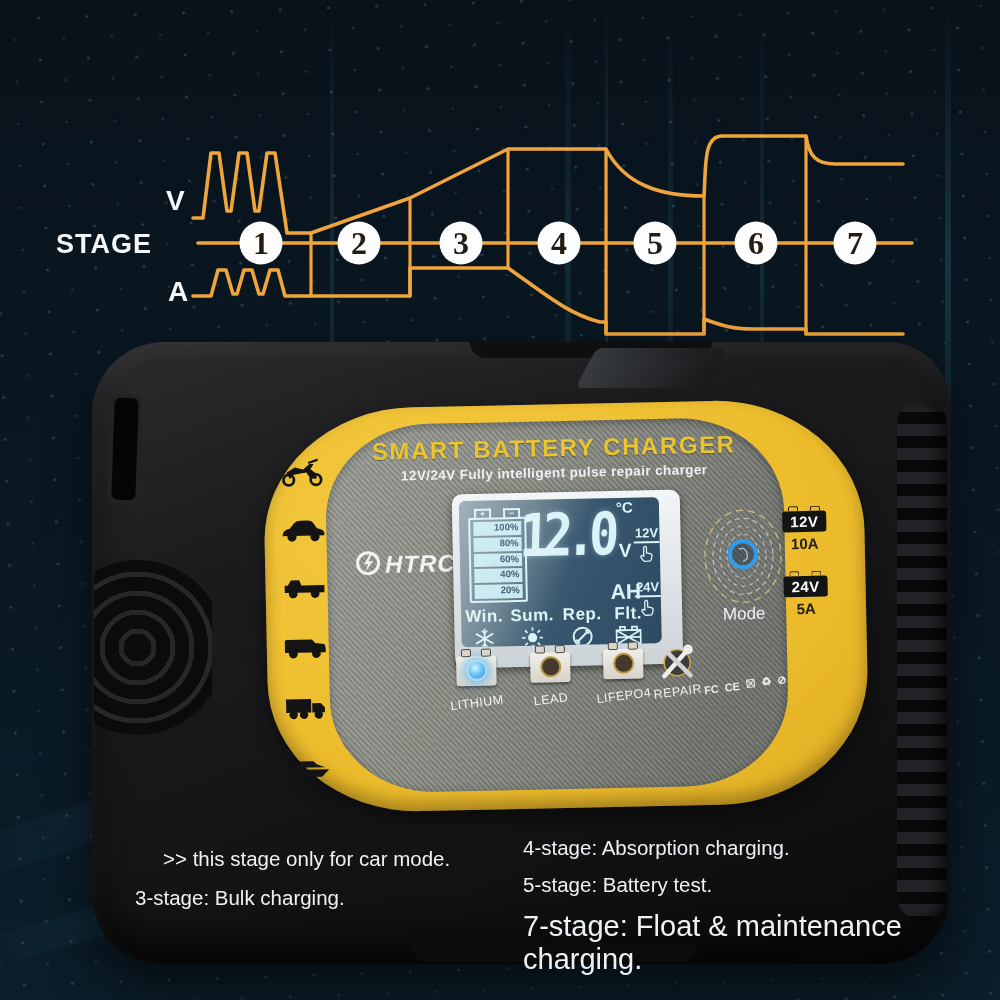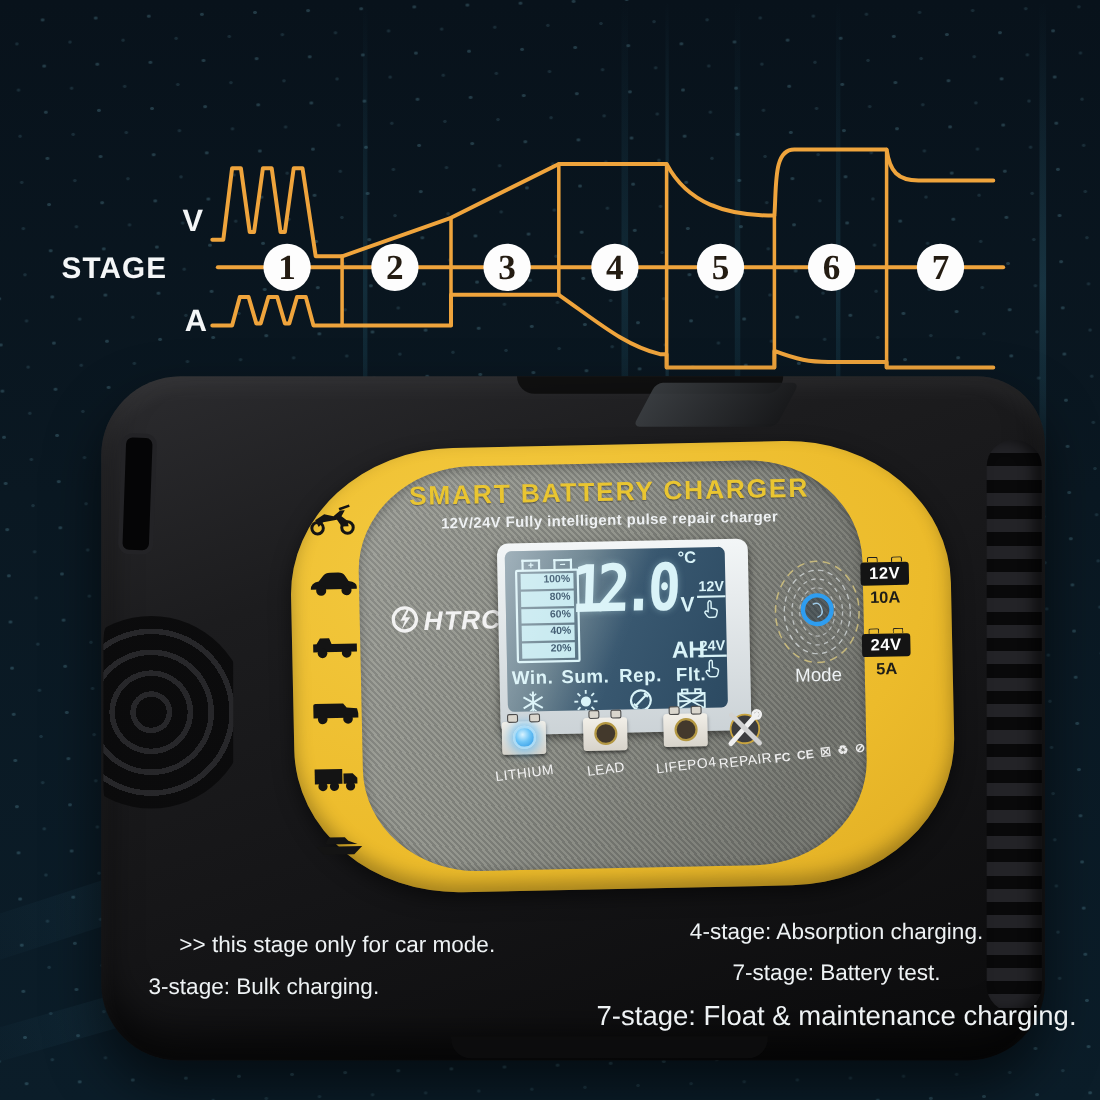--- a/index.html
+++ b/index.html
@@ -109,23 +109,23 @@
     color:#f2f2f2;transform:rotate(-6deg);}
   .certs{position:absolute;left:436px;top:276px;width:120px;display:flex;gap:6px;align-items:center;
     transform:rotate(-6deg);color:#ececec;font-size:11px;font-weight:bold;}
   
   .descriptions{position:absolute;left:0;top:836px;width:1000px;color:#eef2f4;}
   .descriptions p{margin:0;}
   .col-left{position:absolute;left:135px;top:6px;width:400px;font-size:20.5px;}
   .col-left .indent{padding-left:28px;margin-top:5px;}
   .col-left p+p{margin-top:5px;}
   .col-left p.gap{margin-top:15px;}
-  .col-right{position:absolute;left:523px;top:0;width:475px;font-size:20.5px;text-align:center;}
+  .col-right{position:absolute;left:523px;top:0;width:475px;font-size:20.5px;}
   .col-right p+p{margin-top:13px;}
-  .col-right .big{font-size:25px;}
+  .col-right .big{font-size:29px;}
 </style>
 </head>
 <body>
 
 <div class="stage">
   <div class="bg-dots"></div>
   <div class="streak" style="left:330px;width:4px;background:linear-gradient(180deg,transparent,rgba(60,150,180,.18),transparent)"></div>
   <div class="streak" style="left:565px;width:6px;background:linear-gradient(180deg,transparent,rgba(60,150,180,.16),transparent)"></div>
   <div class="streak" style="left:605px;width:3px;background:linear-gradient(180deg,transparent,rgba(80,170,200,.22),transparent)"></div>
   <div class="streak" style="left:668px;width:5px;background:linear-gradient(180deg,transparent,rgba(60,150,180,.14),transparent)"></div>
@@ -384,17 +384,17 @@
     </div>
   </div>
 
   <div class="descriptions">
     <div class="col-left">
       <p class="indent">&gt;&gt; this stage only for car mode.</p>
       <p class="gap">3-stage: Bulk charging.</p>
     </div>
     <div class="col-right">
       <p>4-stage: Absorption charging.</p>
-      <p>7-stage: Battery test.</p>
+      <p>5-stage: Battery test.</p>
       <p class="big">7-stage: Float &amp; maintenance charging.</p>
     </div>
   </div>
 </div>
 
 </body></html>

